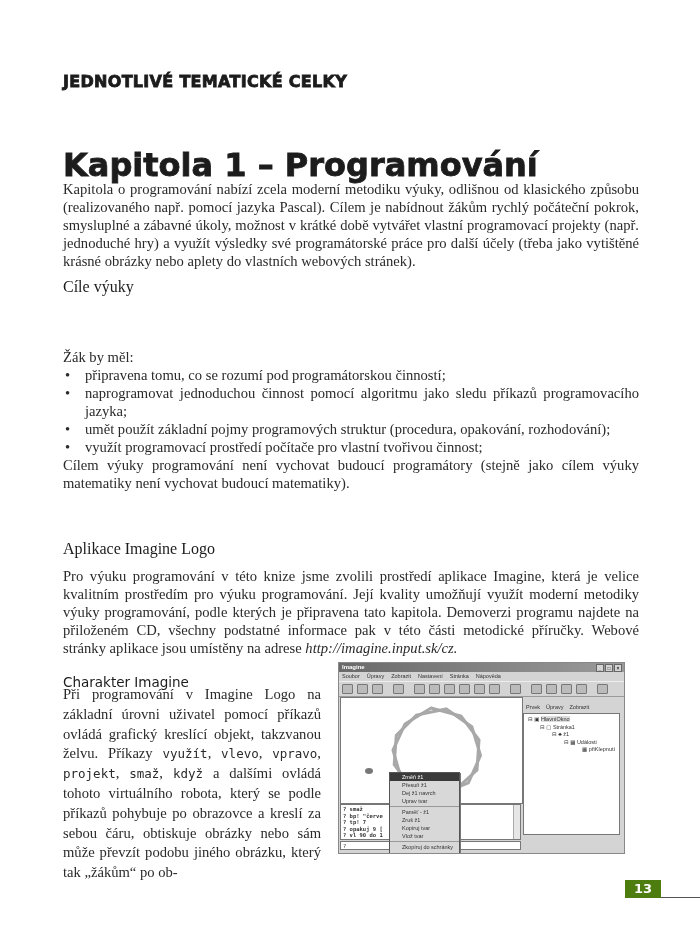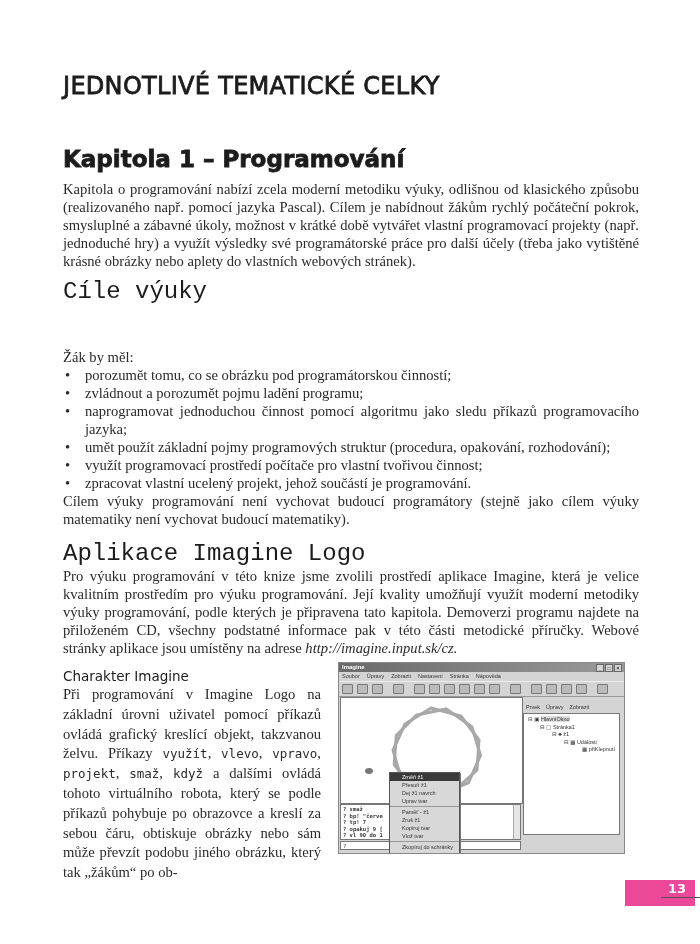--- a/index.html
+++ b/index.html
@@ -1,26 +1,26 @@
 <!DOCTYPE html>
 <html><head>
 <meta charset="utf-8">
 <style>
   html, body { margin:0; padding:0; }
   body { width:700px; height:944px; background:#ffffff; position:relative; overflow:hidden;
          font-family:"Liberation Serif", serif; color:#222; }
   .abs { position:absolute; }
-  .h-section { left:63px; top:72px; font-family:"DejaVu Sans", sans-serif; font-weight:400;
-               font-size:24px; letter-spacing:0.3px; color:#1c1c1c; white-space:nowrap;
+  .h-section { left:63px; top:72px; font-family:"DejaVu Sans", sans-serif; font-weight:700;
+               font-size:16px; letter-spacing:0.3px; color:#1c1c1c; white-space:nowrap;
                -webkit-text-stroke:0.8px #1c1c1c; }
   .h-chapter { left:63px; top:146px; font-family:"DejaVu Sans", sans-serif; font-weight:900;
-               font-size:23px; color:#1c1c1c; white-space:nowrap; -webkit-text-stroke:0.8px #1c1c1c; }
+               font-size:32px; color:#1c1c1c; white-space:nowrap; -webkit-text-stroke:0.8px #1c1c1c; }
   .para { left:63px; width:576px; font-size:14.6px; line-height:18px; text-align:justify; color:#2a2a2a; }
-  .h-sub { left:63px; font-family:Liberation Mono, monospace; font-size:24px; color:#1c1c1c; white-space:nowrap; }
-  .h-small { left:63px; font-family:"DejaVu Sans", sans-serif; font-size:13.5px; color:#1c1c1c; white-space:nowrap; }
+  .h-sub { left:63px; font-family:Liberation Serif, serif; font-size:16px; color:#1c1c1c; white-space:nowrap; }
+  .h-small { left:63px; font-family:"DejaVu Sans", sans-serif; font-size:13.5px; color:#1c1c1c; white-space:nowrap;margin-top:6px; }
   ul.goals { list-style:none; margin:0; padding:0; }
   ul.goals li { position:relative; padding-left:22px; }
   ul.goals li::before { content:"•"; position:absolute; left:2px; top:0; }
   .mono { font-family:"DejaVu Sans Mono", monospace; font-size:12.5px; }
   .col-text { left:63px; width:258px; font-size:14.6px; line-height:19.8px; text-align:justify; color:#2a2a2a; }
   i.url { font-style:italic; }
 
   
   .win { left:338px; top:662px; width:285px; height:190px; background:#d4d4d4; border:1px solid #888;
          font-family:"Liberation Sans", sans-serif; font-size:5.5px; color:#333; overflow:hidden; }
@@ -40,42 +40,40 @@
   .panel { position:absolute; left:184px; top:34px; width:99px; height:153px; background:#d4d4d4; }
   .panel-menu { height:9px; line-height:9px; display:flex; gap:6px; padding-left:3px; margin-top:6px; }
   .tree { position:absolute; left:0; top:16px; width:97px; height:122px; background:#fff; border:1px solid #777; padding:2px; box-sizing:border-box; line-height:7.5px; }
   .tree div { white-space:nowrap; }
   .ctx { position:absolute; left:50px; top:109px; width:69px; height:80px; background:#d8d8d8; border:1px solid #555;
          font-size:5.5px; line-height:8px; box-shadow:1px 1px 0 #777; }
   .ctx .sel { background:#3a3a3a; color:#fff; }
   .ctx div { padding-left:12px; }
   .ctx hr { border:none; border-top:1px solid #999; margin:1px 0; }
 
-  .page-tab { left:625px; top:880px; width:36px; height:26px; background:#ec4899; color:#fff; font-family:"DejaVu Sans", sans-serif;
-              font-weight:bold; font-size:13px; line-height:18px; text-align:center;padding-left:34px; }
+  .page-tab { left:625px; top:880px; width:36px; height:18px; background:#4d7c0f; color:#fff; font-family:"DejaVu Sans", sans-serif;
+              font-weight:bold; font-size:13px; line-height:18px; text-align:center; }
   .page-line { left:661px; top:897px; width:39px; height:1px; background:#555; }
 </style>
 </head>
 <body>
 
 <div class="abs h-section">JEDNOTLIVÉ TEMATICKÉ CELKY</div>
 <div class="abs h-chapter">Kapitola 1 – Programování</div>
 
 <div class="abs para" style="top:180px;">Kapitola o programování nabízí zcela moderní metodiku výuky, odlišnou od klasického způsobu (realizovaného např. pomocí jazyka Pascal). Cílem je nabídnout žákům rychlý počáteční pokrok, smysluplné a zábavné úkoly, možnost v krátké době vytvářet vlastní programovací projekty (např. jednoduché hry) a využít výsledky své programátorské práce pro další účely (třeba jako vytištěné krásné obrázky nebo aplety do vlastních webových stránek).</div>
 
 <div class="abs h-sub" style="top:278px;">Cíle výuky</div>
 <div class="abs para" style="top:314px;margin-top:34px;">
   <div>Žák by měl:</div>
   <ul class="goals">
-    <li>porozumět tomu, co se obrázku pod programátorskou činností;</li>
-    <li>zvládnout a porozumět pojmu ladění programu;</li>
+    <li>připravena tomu, co se rozumí pod programátorskou činností;</li>
     <li>naprogramovat jednoduchou činnost pomocí algoritmu jako sledu příkazů programovacího jazyka;</li>
     <li>umět použít základní pojmy programových struktur (procedura, opakování, rozhodování);</li>
     <li>využít programovací prostředí počítače pro vlastní tvořivou činnost;</li>
-    <li>zpracovat vlastní ucelený projekt, jehož součástí je programování.</li>
   </ul>
   <div>Cílem výuky programování není vychovat budoucí programátory (stejně jako cílem výuky matematiky není vychovat budoucí matematiky).</div>
 </div>
 
 <div class="abs h-sub" style="top:540px;">Aplikace Imagine Logo</div>
 <div class="abs para" style="top:567px;">
   <span>Pro výuku programování v této knize jsme zvolili prostředí aplikace Imagine, která je velice kvalitním prostředím pro výuku programování. Její kvality umožňují využít moderní metodiky výuky programování, podle kterých je připravena tato kapitola. Demoverzi programu najdete na přiloženém CD, všechny podstatné informace pak v této části metodické příručky. Webové stránky aplikace jsou umístěny na adrese</span>
   <i class="url">http://imagine.input.sk/cz.</i>
 </div>
 

